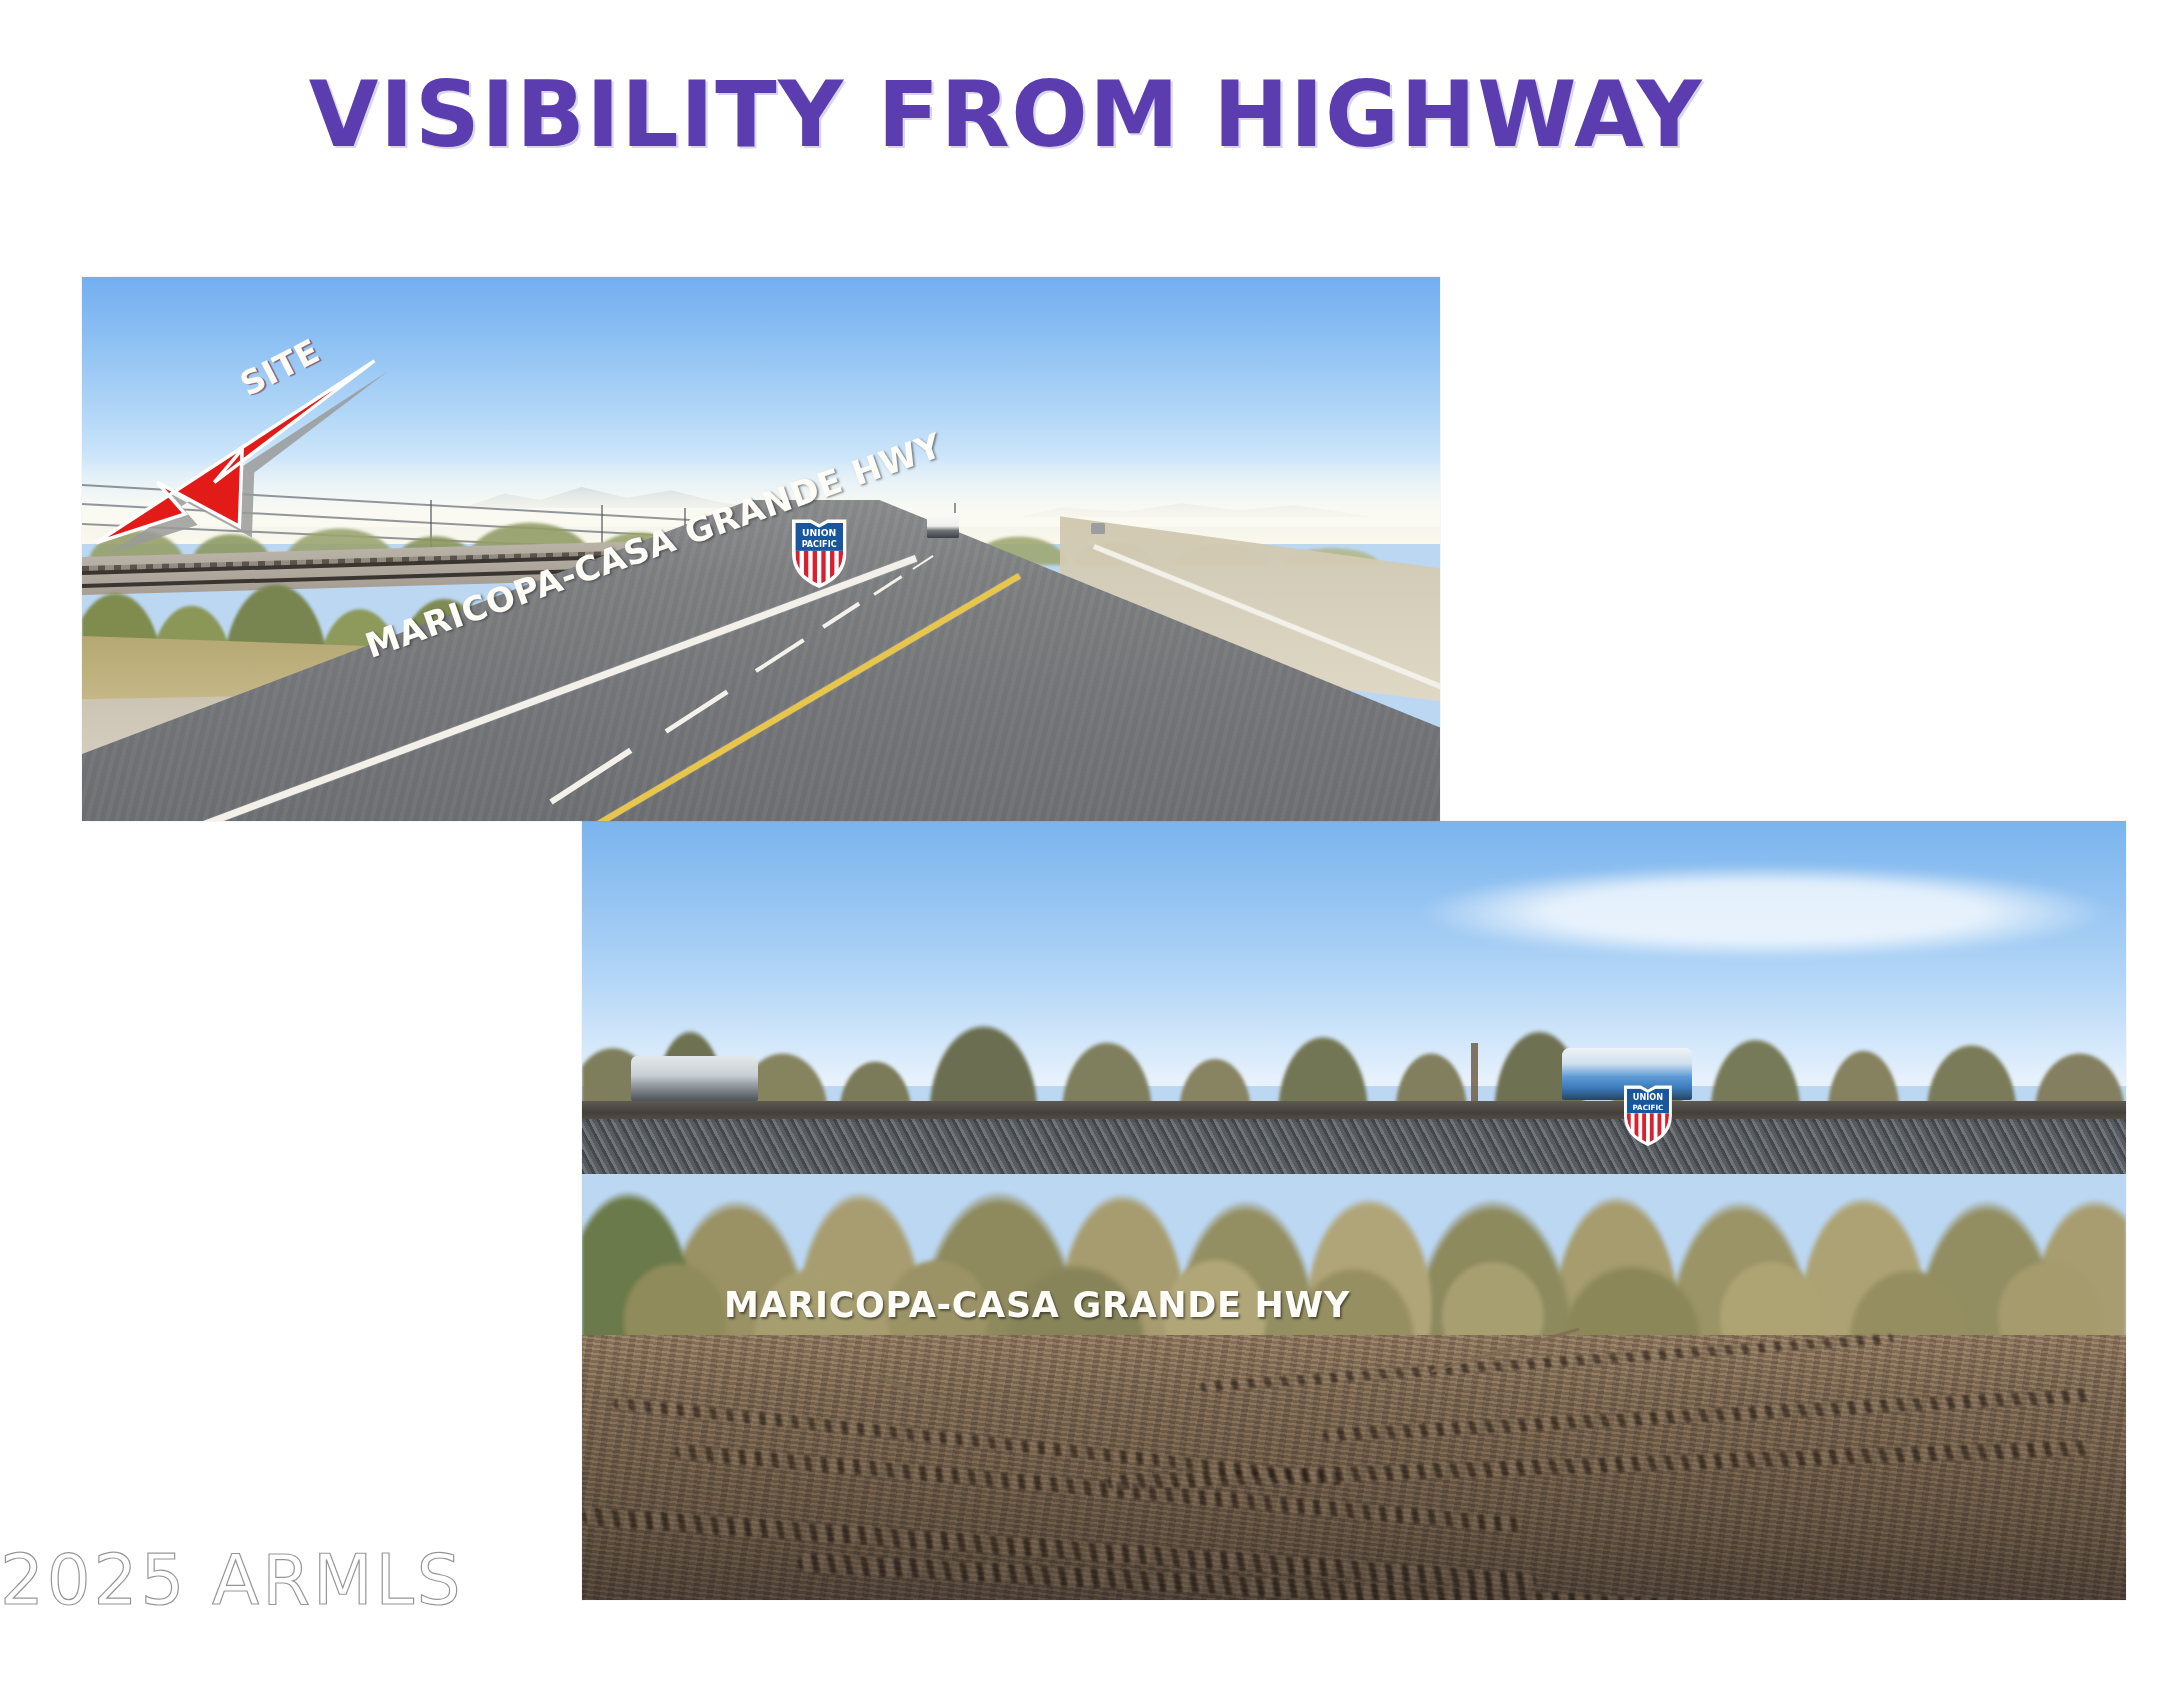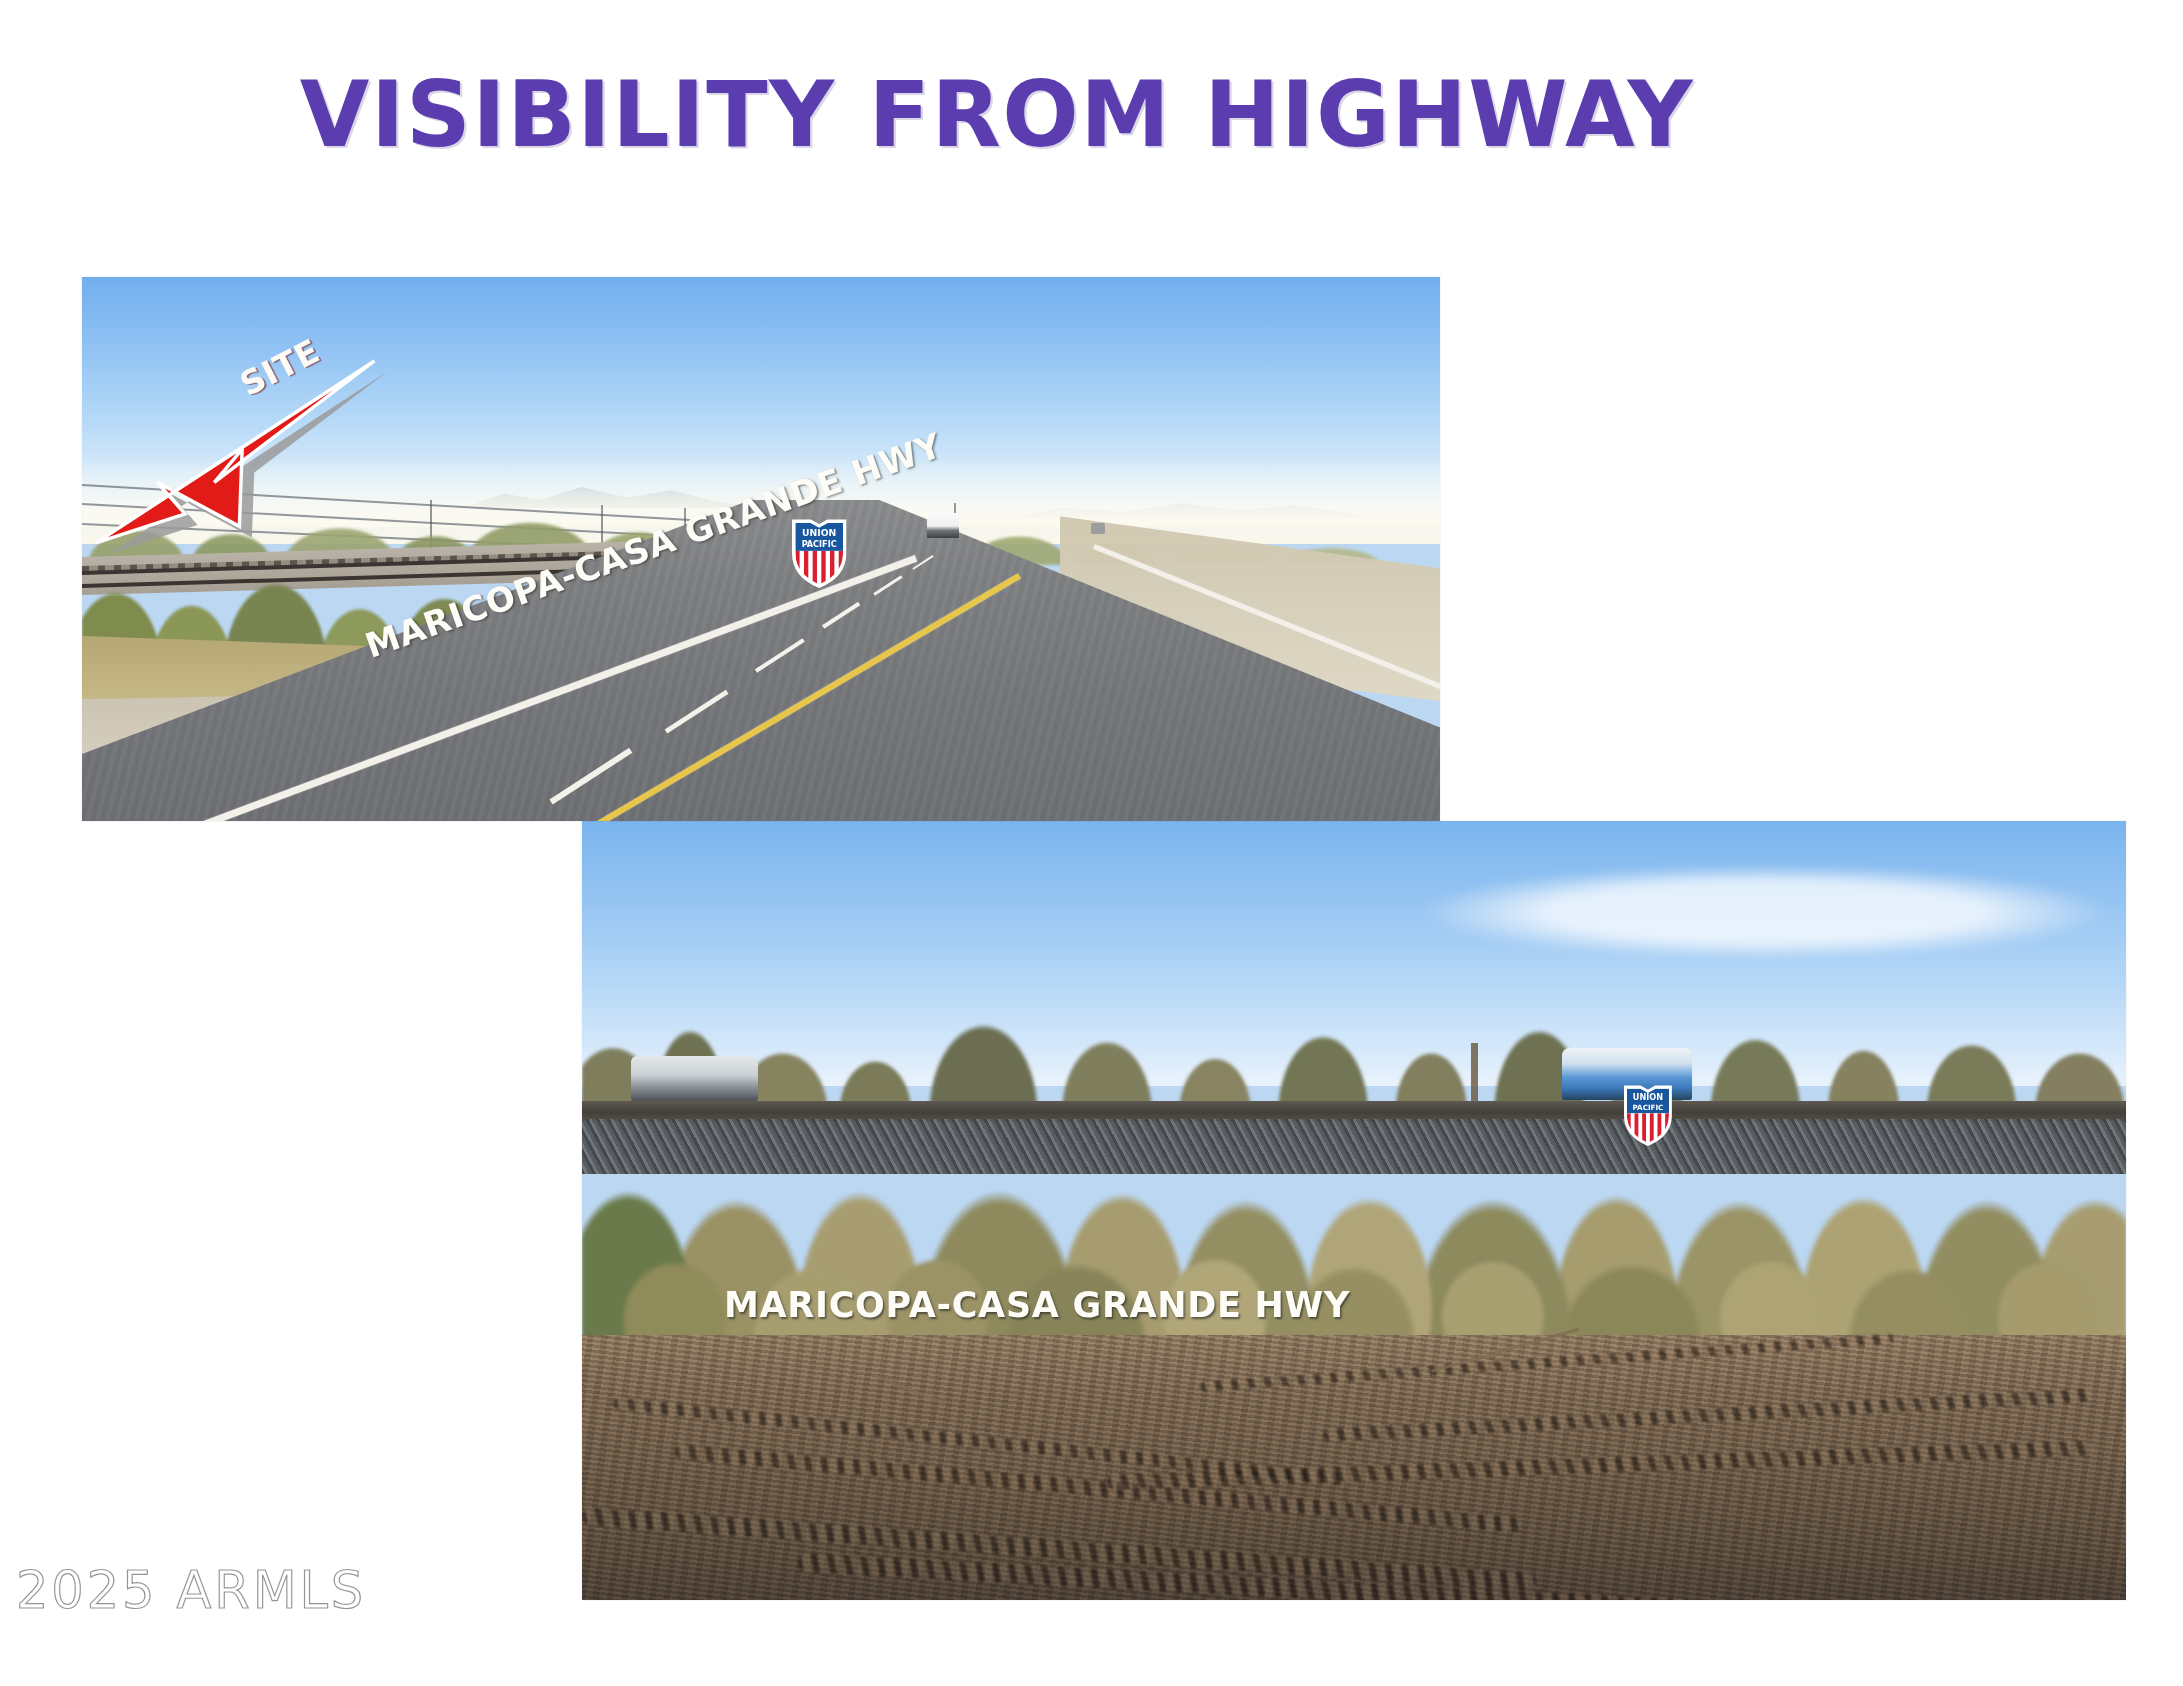--- a/index.html
+++ b/index.html
@@ -18,20 +18,21 @@
     width:1994px;
     text-align:center;
     font-family:"DejaVu Sans","Liberation Sans",sans-serif;
     font-weight:bold;
     font-size:90px;
     letter-spacing:1.5px;
     color:#5B3DB0;
     line-height:1;
     text-shadow:2.2px 2.2px 0 rgba(120,110,160,.28);
     white-space:nowrap;
+    padding-left:9px;
   }
 
   
   .photo{
     position:absolute;
     overflow:hidden;
     background:#bcd7f2;
   }
   #photo-highway{
     left:82px; top:277px;
@@ -358,23 +359,23 @@
     letter-spacing:0.7px;
     color:#f81807;
     text-shadow:1.5px 1.5px 1.5px rgba(60,0,0,.45);
     white-space:nowrap;
     z-index:8;
   }
 
   
   #watermark{
     position:absolute;
-    left:16px; bottom:67px;
+    left:0; bottom:67px;
     font-family:"DejaVu Sans","Liberation Sans",sans-serif;
-    font-size:51px;
+    font-size:69px;
     font-weight:400;
     letter-spacing:2.9px;
     color:transparent;
     -webkit-text-stroke:1.2px rgba(25,25,25,.55);
     opacity:.85;
     white-space:nowrap;
     user-select:none;
   }
 </style>
 </head>

